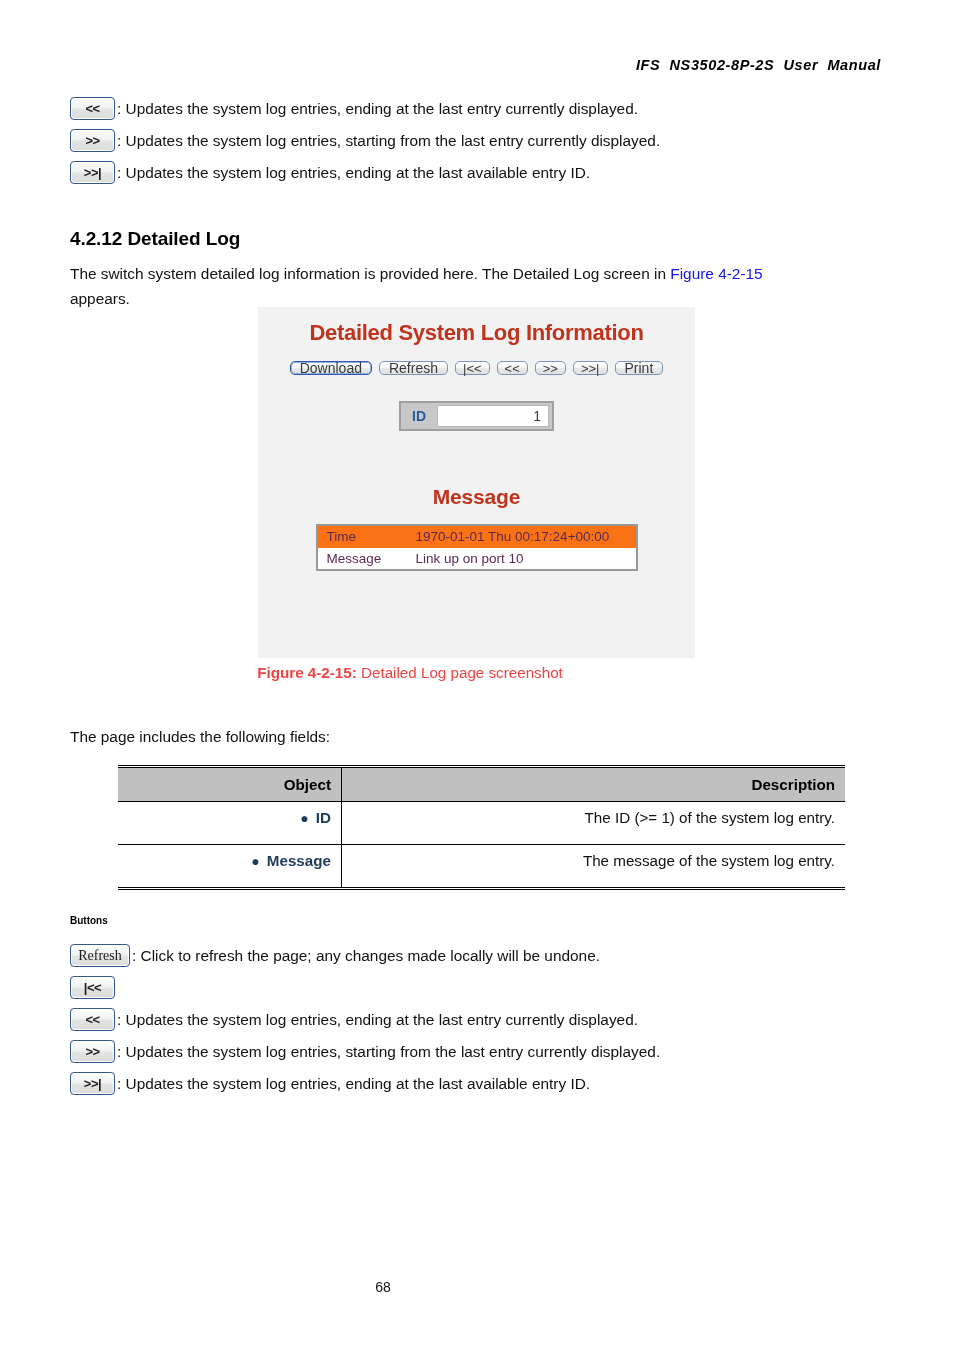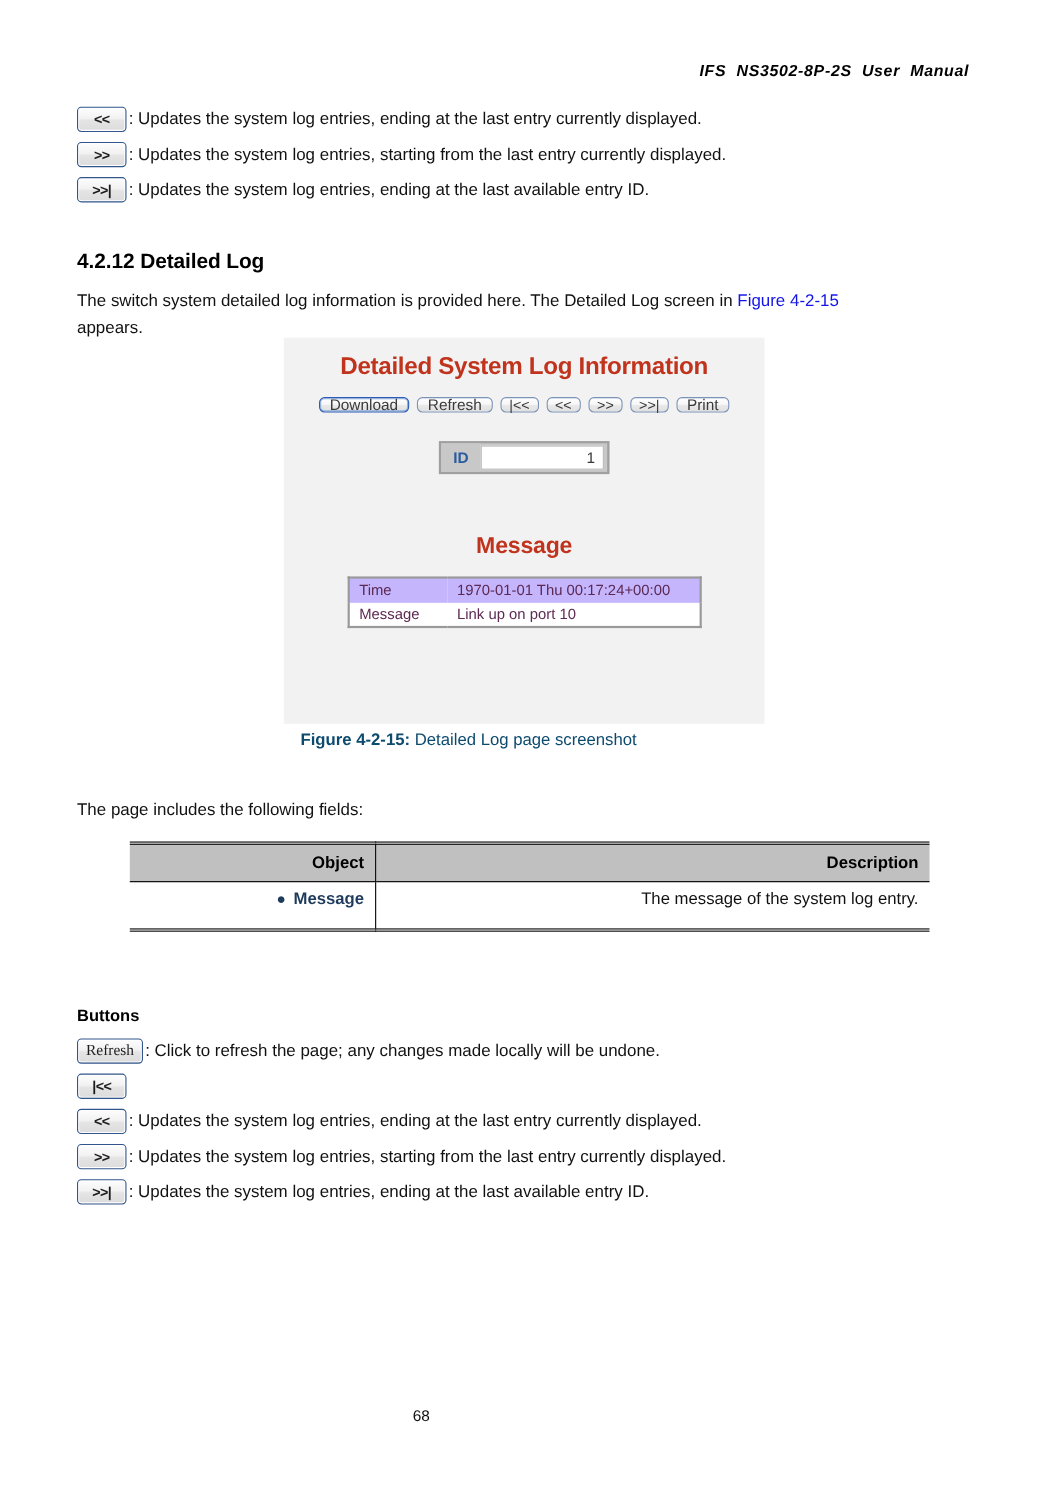--- a/index.html
+++ b/index.html
@@ -101,21 +101,21 @@
   }
   .para {
     font-size: 15.4px;
     color: #111;
     line-height: 1.62;
     margin: 0;
   }
   .xref { color: #1414e6; text-align: right; }
 
   .h3 {
-    font-size: 15px;
+    font-size: 10px;
     font-weight: bold;
     color: #000;
     margin: 0;
   }
 
   
   .figure-wrap {
     position: absolute;
     left: 258px;
     top: 307px;
@@ -213,30 +213,30 @@
     width: 322px;
   }
   .msg-table td {
     font-size: 13.5px;
     color: #5c2952;
     padding: 1px 0 1px 9px;
     line-height: 1.45;
     white-space: nowrap;
   }
   .msg-table td.k { width: 80px; }
-  .msg-table tr.alt td { background: #c4b5fd; }
+  .msg-table tr.alt td { background: #f97316; }
 
   .fig-caption {
     position: absolute;
-    left: 16px;
+    left: 0;
     top: 664px;
     width: 820px;
     text-align: center;
     font-size: 15.2px;
-    color: #0c4a6e;
+    color: #ef4444;
   }
   .fig-caption b { font-weight: bold; }
 
   
   .fields-table {
     border-collapse: collapse;
     width: 727px;
     table-layout: fixed;
     border-top: 3px double #000;
     border-bottom: 3px double #000;
@@ -359,20 +359,24 @@
   <div style="position:absolute; left:118px; top:765px;">
     <table class="fields-table">
       <thead>
         <tr>
           <th class="col-object">Object</th>
           <th>Description</th>
         </tr>
       </thead>
       <tbody>
         <tr>
+          <td class="col-object"><span class="bullet">●</span><span class="obj-label">ID</span></td>
+          <td class="desc-cell">The ID (&gt;= 1) of the system log entry.</td>
+        </tr>
+        <tr>
           <td class="col-object"><span class="bullet">●</span><span class="obj-label">Message</span></td>
           <td class="desc-cell">The message of the system log entry.</td>
         </tr>
       </tbody>
     </table>
   </div>
 
   <div class="content" style="top:915px;">
     <div class="h3">Buttons</div>
   </div>

